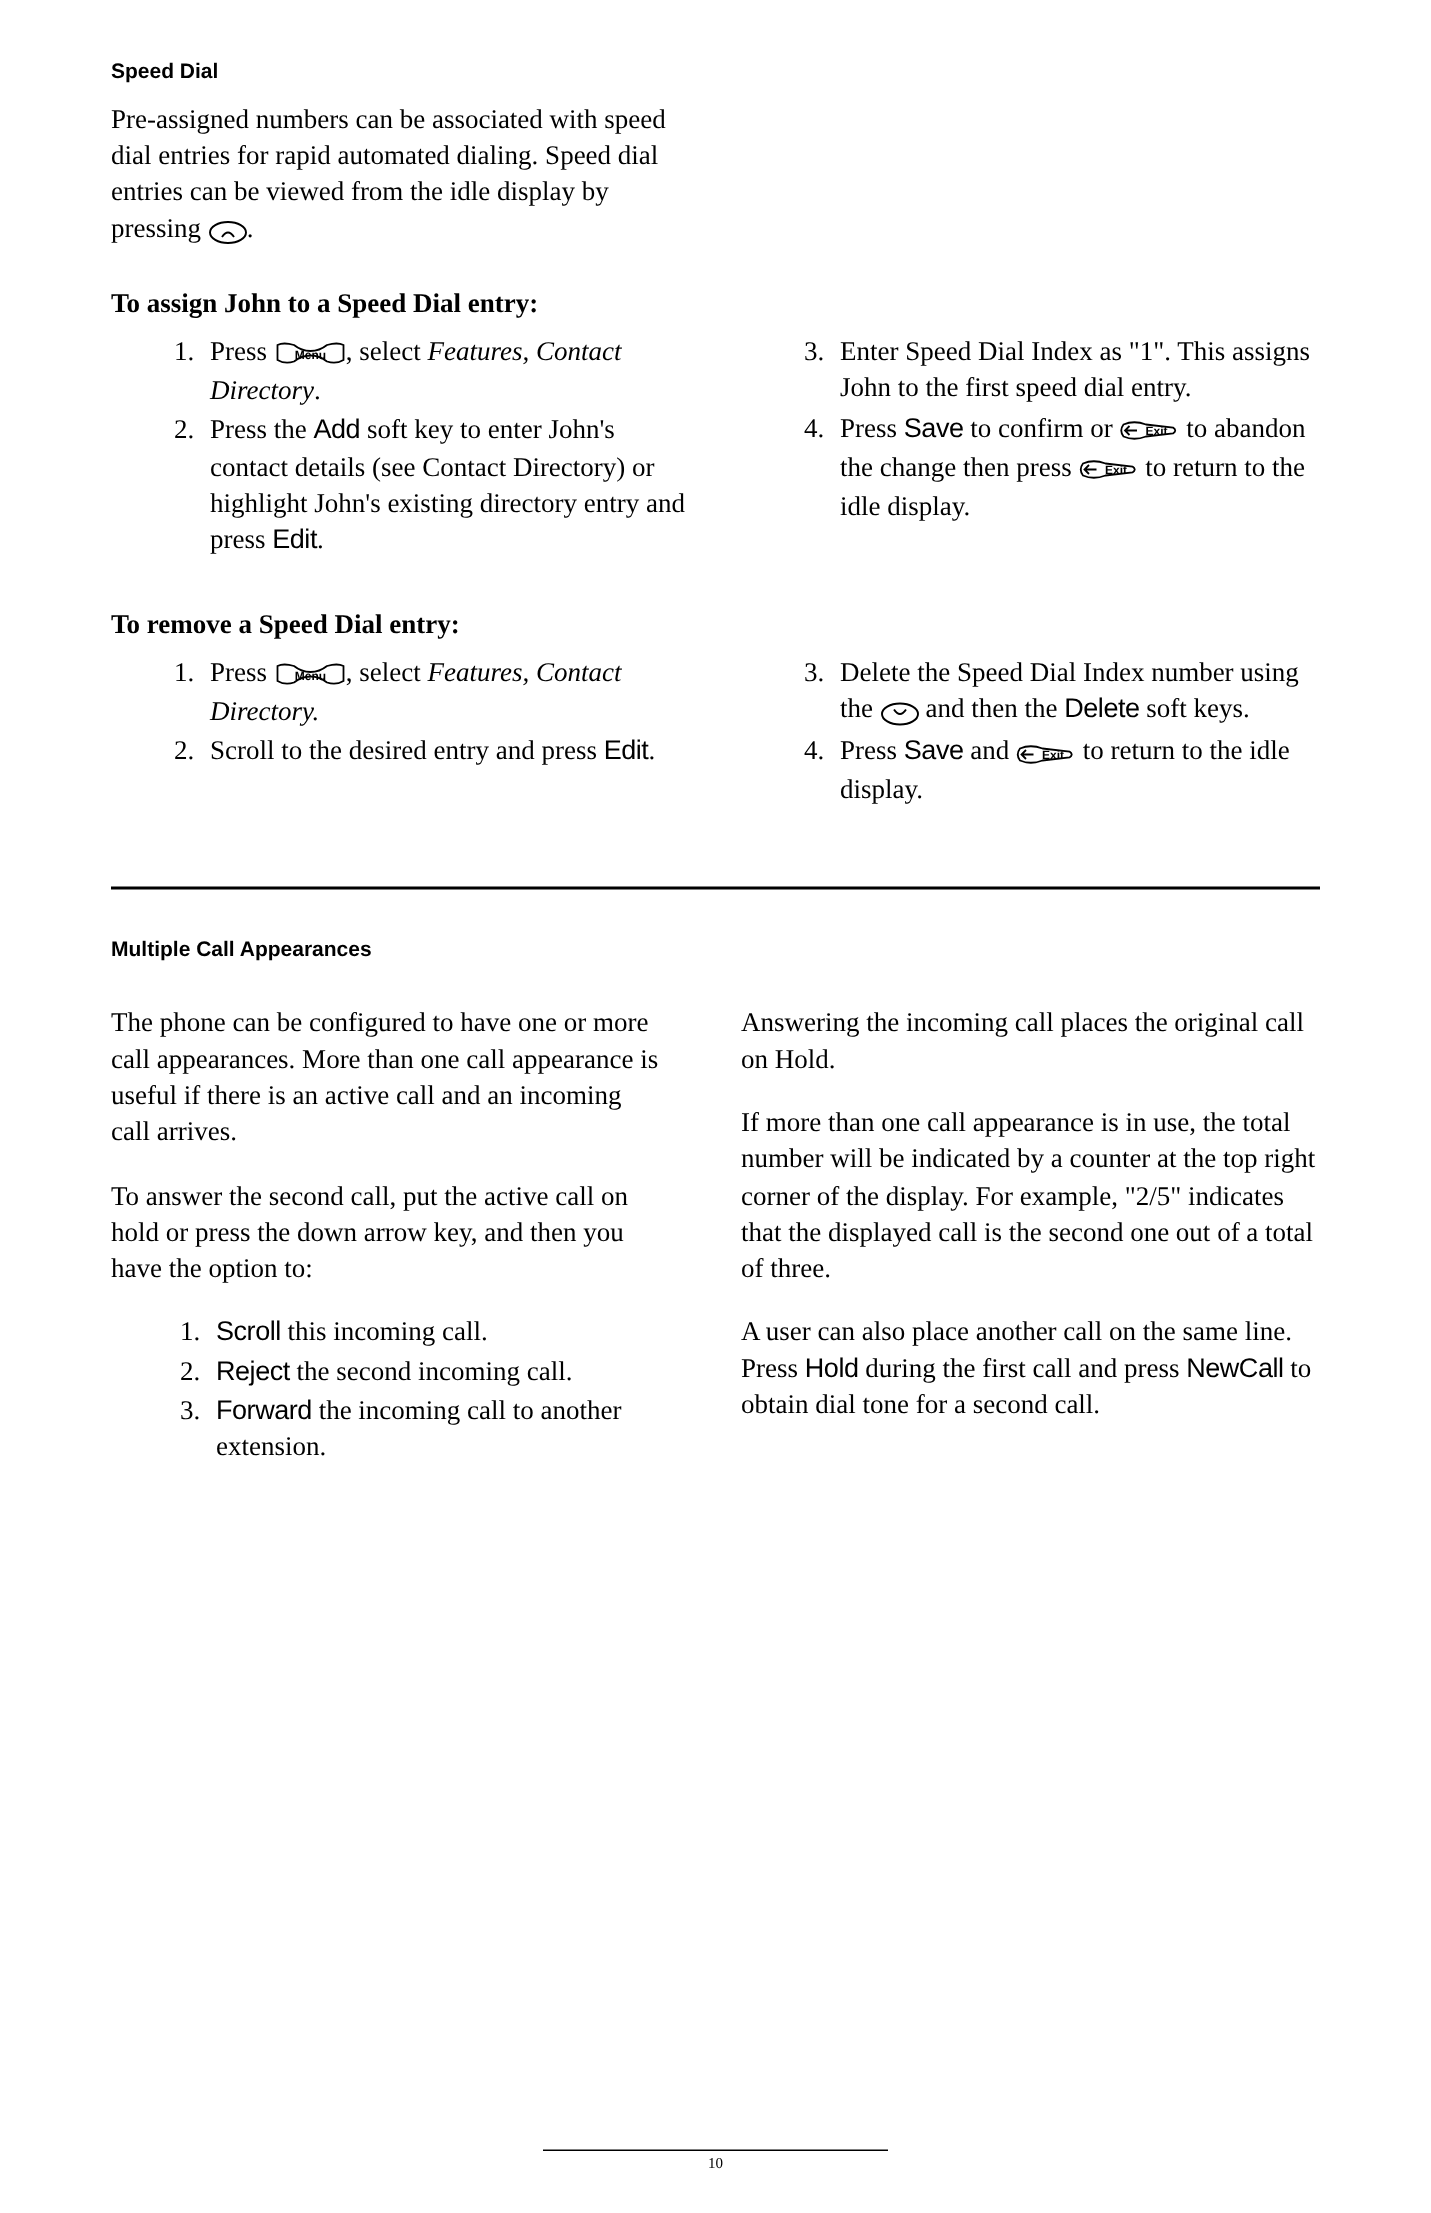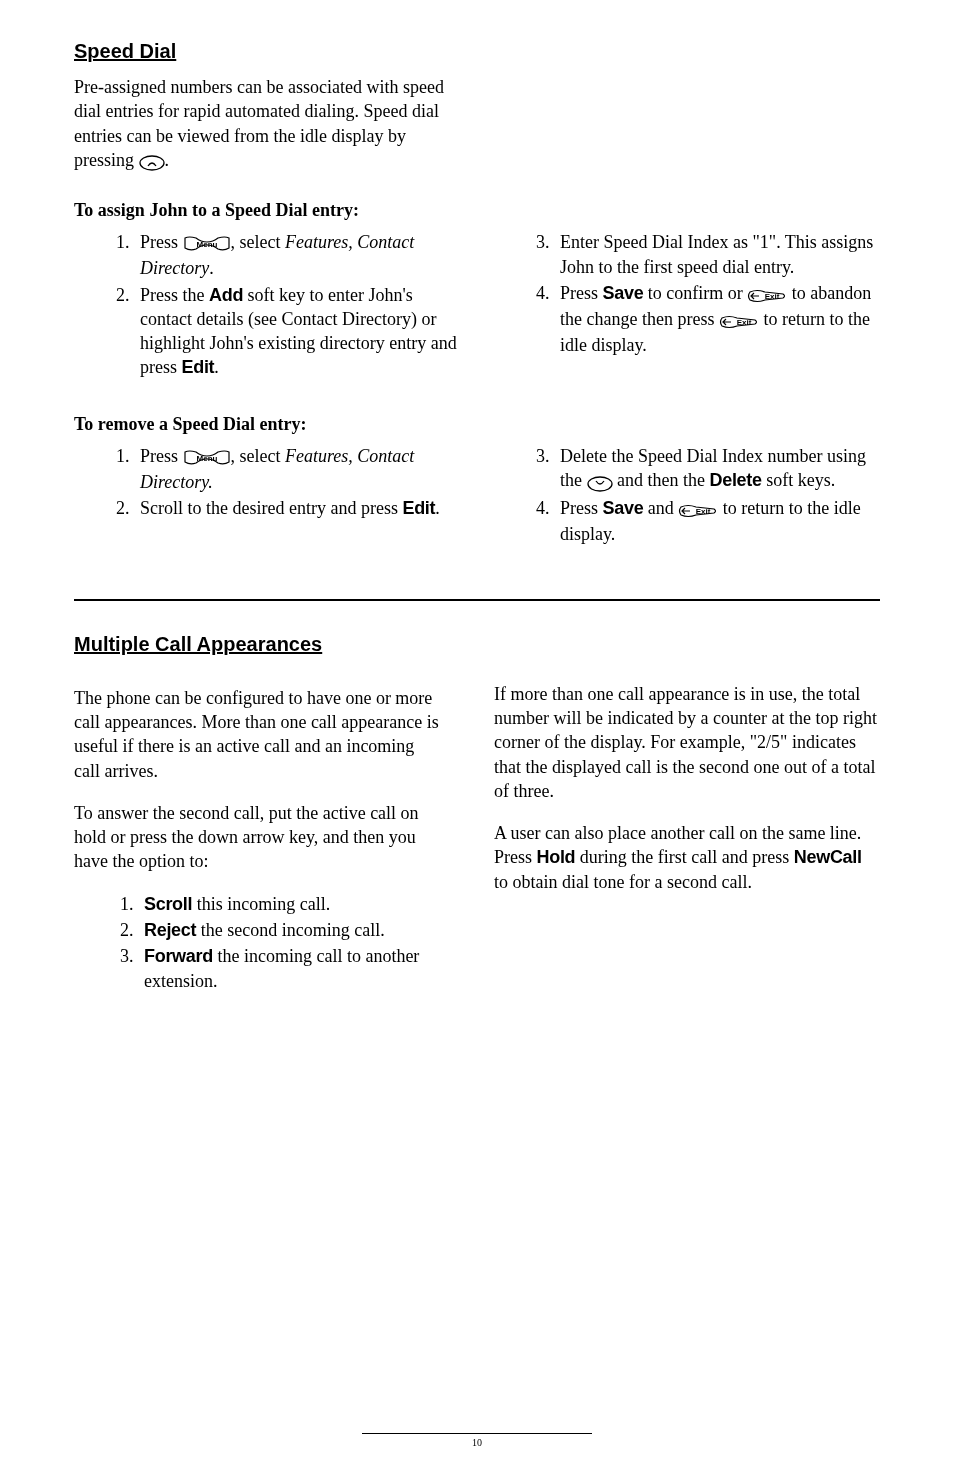--- a/index.html
+++ b/index.html
@@ -14,23 +14,22 @@
   .page {
     width: 954px;
     min-height: 1475px;
     box-sizing: border-box;
     padding: 38px 74px 30px 74px;
     position: relative;
   }
   h2.section-title {
     font-family: Arial, Helvetica, sans-serif;
     font-weight: 900;
-    font-size: 20px;
+    font-size: 14px;
     margin: 0 0 10px 0;
-    text-decoration: underline;
   }
   p.lead {
     margin: 0 0 8px 0;
     max-width: 370px;
   }
   .assign-title, .remove-title {
     font-weight: bold;
     margin: 24px 0 4px 0;
   }
   .remove-title { margin-top: 30px; }
@@ -44,21 +43,21 @@
   ol {
     margin: 4px 0 0 0;
     padding-left: 60px;
   }
   ol li {
     margin: 0 0 2px 0;
     padding-left: 6px;
   }
   .sk {
     font-family: Arial, Helvetica, sans-serif;
-    font-weight: 700;
+    font-weight: 400;
     letter-spacing: -0.3px;
   }
   .italic { font-style: italic; }
   .hr {
     border: none;
     border-top: 2px solid #000;
     margin: 50px 0 30px 0;
   }
   .inline-icon {
     display: inline-block;
@@ -183,20 +182,21 @@
     <div class="col">
       <p class="mult-lead-left">The phone can be configured to have one or more call appearances.  More than one call appearance is useful if there is an active call and an incoming call arrives.</p>
       <p class="mult-lead-left" style="margin-top:14px">To answer the second call, put the active call on hold or press the down arrow key, and then you have the option to:</p>
       <ol class="list-simple">
         <li><span class="sk">Scroll</span><span> this incoming call.</span></li>
         <li><span class="sk">Reject</span><span> the second incoming call.</span></li>
         <li><span class="sk">Forward</span><span> the incoming call to another extension.</span></li>
       </ol>
     </div>
     <div class="col">
+      <p>Answering the incoming call places the original call on Hold.</p>
       <p style="margin-top:14px">If more than one call appearance is in use, the total number will be indicated by a counter at the top right corner of the display.  For example, "2/5" indicates that the displayed call is the second one out of a total of three.</p>
       <p style="margin-top:14px">
         <span>A user can also place another call on the same line.  Press </span><span class="sk">Hold</span><span> during the first call and press </span><span class="sk">NewCall</span><span> to obtain dial tone for a second call.</span>
       </p>
     </div>
   </div>
 
   <div class="footer">
     <div class="footer-line"></div>
     <div>10</div>

